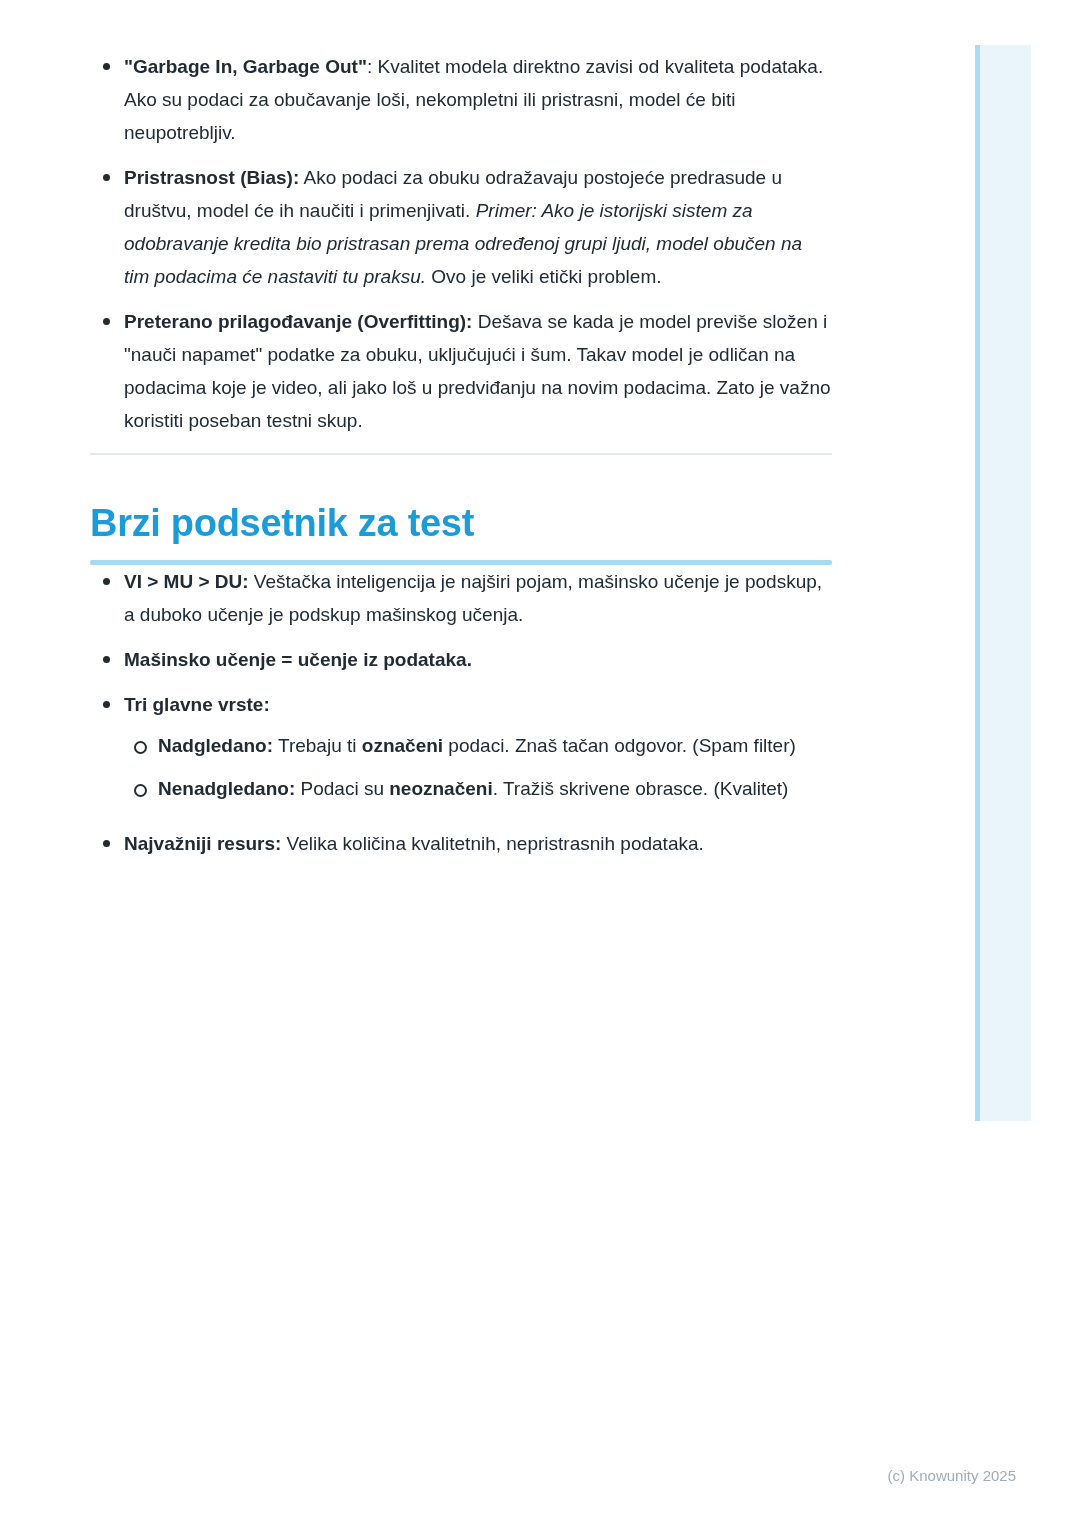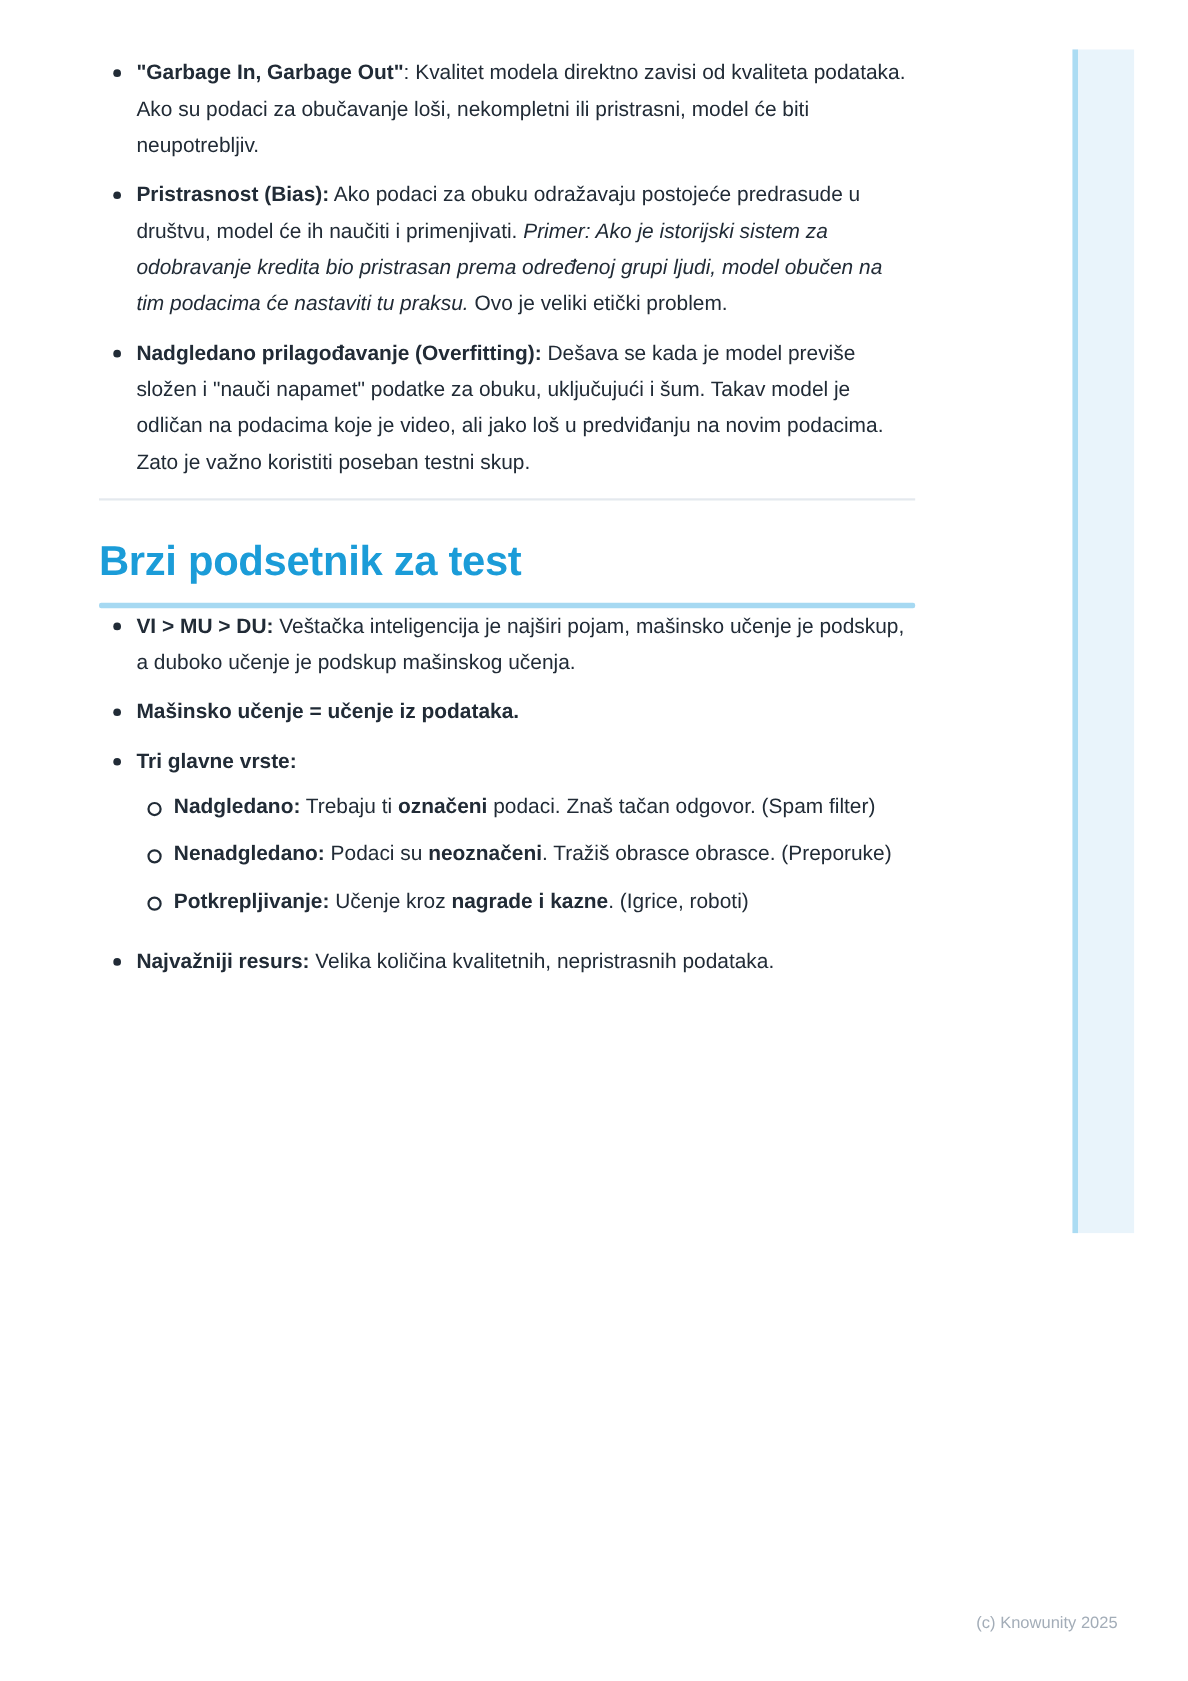--- a/index.html
+++ b/index.html
@@ -68,21 +68,21 @@
     display: flex;
     align-items: flex-end;
     margin-bottom: 10px;
   }
   hr.divider {
     border: none;
     border-top: 2px solid #e4e9ee;
     margin-top: 16px;
   }
   h1.heading {
-    margin-top: 34px;
+    margin-top: 46px;
     font-size: 38px;
     line-height: 44px;
     font-weight: 700;
     color: #1b9cd8;
     letter-spacing: -0.3px;
   }
   .heading-underline {
     margin-top: 15px;
     height: 5px;
     background: #a6d9f2;
@@ -110,21 +110,21 @@
       <li>
         <span class="bullet"></span>
         <p class="item-text"><span class="b">"Garbage In, Garbage Out"</span><span>: Kvalitet modela direktno zavisi od kvaliteta podataka. Ako su podaci za obučavanje loši, nekompletni ili pristrasni, model će biti neupotrebljiv.</span></p>
       </li>
       <li>
         <span class="bullet"></span>
         <p class="item-text"><span class="b">Pristrasnost (Bias):</span><span> Ako podaci za obuku odražavaju postojeće predrasude u društvu, model će ih naučiti i primenjivati. </span><span class="i">Primer: Ako je istorijski sistem za odobravanje kredita bio pristrasan prema određenoj grupi ljudi, model obučen na tim podacima će nastaviti tu praksu.</span><span> Ovo je veliki etički problem.</span></p>
       </li>
       <li>
         <span class="bullet"></span>
-        <p class="item-text"><span class="b">Nadgledano prilagođavanje (Overfitting):</span><span> Dešava se kada je model previše složen i "nauči napamet" podatke za obuku, uključujući i šum. Takav model je odličan na podacima koje je video, ali jako loš u predviđanju na novim podacima. Zato je važno koristiti poseban testni skup.</span></p>
+        <p class="item-text"><span class="b">Preterano prilagođavanje (Overfitting):</span><span> Dešava se kada je model previše složen i "nauči napamet" podatke za obuku, uključujući i šum. Takav model je odličan na podacima koje je video, ali jako loš u predviđanju na novim podacima. Zato je važno koristiti poseban testni skup.</span></p>
       </li>
     </ul>
 
     <hr class="divider">
 
     <h1 class="heading">Brzi podsetnik za test</h1>
     <div class="heading-underline"></div>
 
     <ul class="list second">
       <li>
@@ -139,25 +139,21 @@
         <span class="bullet"></span>
         <div class="item-body">
           <p class="item-text"><span class="b">Tri glavne vrste:</span></p>
           <ul class="sublist">
             <li>
               <span class="bullet hollow"></span>
               <p class="item-text"><span class="b">Nadgledano:</span><span> Trebaju ti </span><span class="b">označeni</span><span> podaci. Znaš tačan odgovor. (Spam filter)</span></p>
             </li>
             <li>
               <span class="bullet hollow"></span>
-              <p class="item-text"><span class="b">Nenadgledano:</span><span> Podaci su </span><span class="b">neoznačeni</span><span>. Tražiš obrasce obrasce. (Preporuke)</span></p>
-            </li>
-            <li>
-              <span class="bullet hollow"></span>
-              <p class="item-text"><span class="b">Potkrepljivanje:</span><span> Učenje kroz </span><span class="b">nagrade i kazne</span><span>. (Igrice, roboti)</span></p>
+              <p class="item-text"><span class="b">Nenadgledano:</span><span> Podaci su </span><span class="b">neoznačeni</span><span>. Tražiš skrivene obrasce. (Kvalitet)</span></p>
             </li>
           </ul>
         </div>
       </li>
       <li>
         <span class="bullet"></span>
         <p class="item-text"><span class="b">Najvažniji resurs:</span><span> Velika količina kvalitetnih, nepristrasnih podataka.</span></p>
       </li>
     </ul>
 

